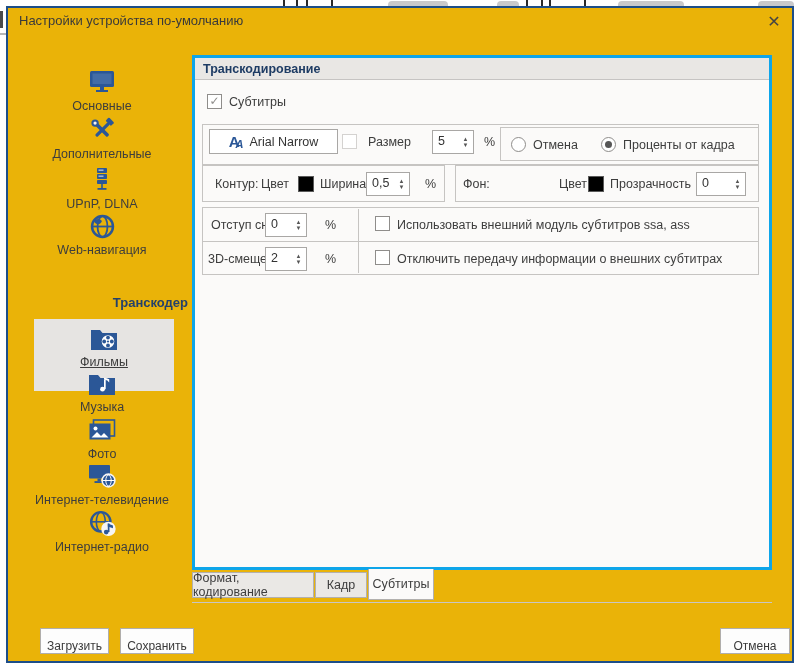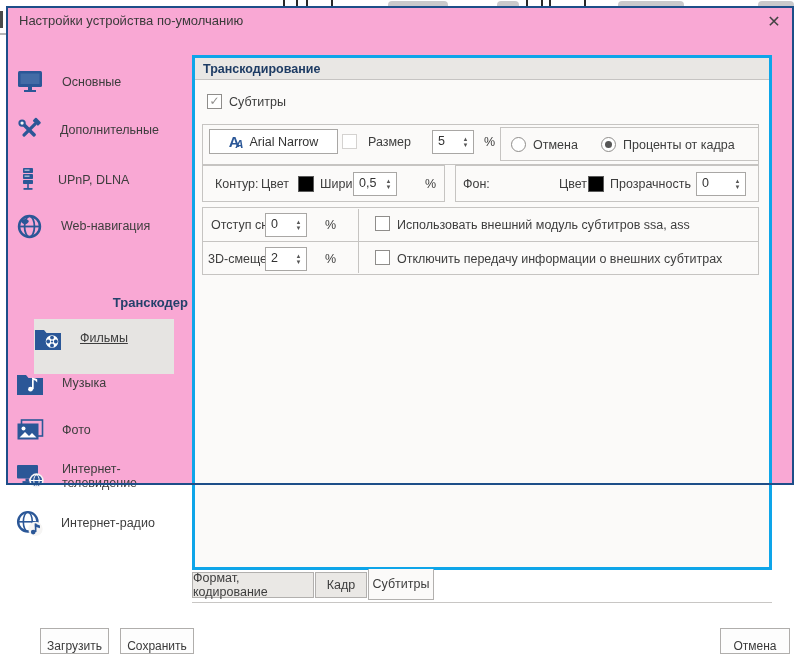--- a/index.html
+++ b/index.html
@@ -7,28 +7,28 @@
           font-family:"Liberation Sans","DejaVu Sans",sans-serif;color:#3d3d3d;font-size:13px;}
   
   .bg-top{position:absolute;left:0;top:0;width:800px;height:6px;background:#fff}
   .bgv{position:absolute;top:0;width:2px;height:6px;background:#2a2a2a}
   .bgblob{position:absolute;top:1px;height:5px;background:#c9c9cb;border-radius:4px 4px 0 0}
   .bg-left{position:absolute;left:0;top:6px;width:6px;height:657px;background:#fff}
   .bg-left .mark{position:absolute;left:0;top:5px;width:3px;height:17px;background:#4a4a4a}
   .bg-left .line{position:absolute;left:0;top:27px;width:6px;height:2px;background:#b5b5b5}
 
   
-  .dialog{position:absolute;left:6px;top:6px;width:788px;height:479px;background:#f9a8d4}
+  .dialog{position:absolute;left:6px;top:6px;width:788px;height:657px;background:#eab308}
   .dialog-frame{position:absolute;inset:0;border:2px solid #1d4e89;pointer-events:none;z-index:9}
   .win-title{position:absolute;left:13px;top:7px;font-size:13px;color:#3a3a3a}
   .close-btn{position:absolute;left:756px;top:4px;width:24px;height:22px;display:flex;align-items:center;justify-content:center;
              font-size:16px;color:#444;cursor:default}
 
   
-  .nav{position:absolute;left:10px;width:172px;display:flex;flex-direction:row;align-items:center;gap:18px;cursor:default}
+  .nav{position:absolute;left:10px;width:172px;display:flex;flex-direction:column;align-items:center;gap:3px;cursor:default}
   .nav .lbl{font-size:12.5px;color:#3d3d3d;line-height:14px}
   .nav.selected{left:28px;width:140px;background:#e6e4e2;padding:5px 0 22px}
   .nav.selected .lbl{text-decoration:underline}
   .nav-header{position:absolute;left:10px;top:289px;width:172px;text-align:right;font-weight:bold;font-size:13px;color:#24416b}
   .icwrap{height:28px;display:flex;align-items:center;justify-content:center}
 
   
   .panel{position:absolute;left:186px;top:49px;width:580px;height:515px;box-sizing:border-box;
          border:3px solid #0ea5e9;background:#fbfaf9}
   .panel-header{height:21px;background:#e9e7e4;border-bottom:1px solid #c6c4c2;display:flex;align-items:center;
@@ -257,21 +257,21 @@
         <div class="lab" style="left:32px;top:10px">Отмена</div>
         <div class="radio sel" style="left:100px;top:9px"></div>
         <div class="lab" style="left:122px;top:10px">Проценты от кадра</div>
       </div>
 
       <div class="gbox" style="left:7px;top:107px;width:243px;height:37px">
         <div class="lab" style="left:12px;top:11px">Контур:</div>
         <div class="lab" style="left:58px;top:11px">Цвет</div>
         <div class="swatch" style="left:95px;top:10px"></div>
         <div class="lab" style="left:117px;top:11px">Ширина</div>
-        <div class="spin" style="left:150px;top:6px;width:44px;height:24px">
+        <div class="spin" style="left:163px;top:6px;width:44px;height:24px">
           <span class="val">0,5</span>
           <span class="arr">
               <span>▲</span>
               <span>▼</span>
             </span>
         </div>
         <div class="lab" style="left:222px;top:11px">%</div>
       </div>
       <div class="gbox" style="left:260px;top:107px;width:304px;height:37px">
         <div class="lab" style="left:7px;top:11px">Фон:</div>

